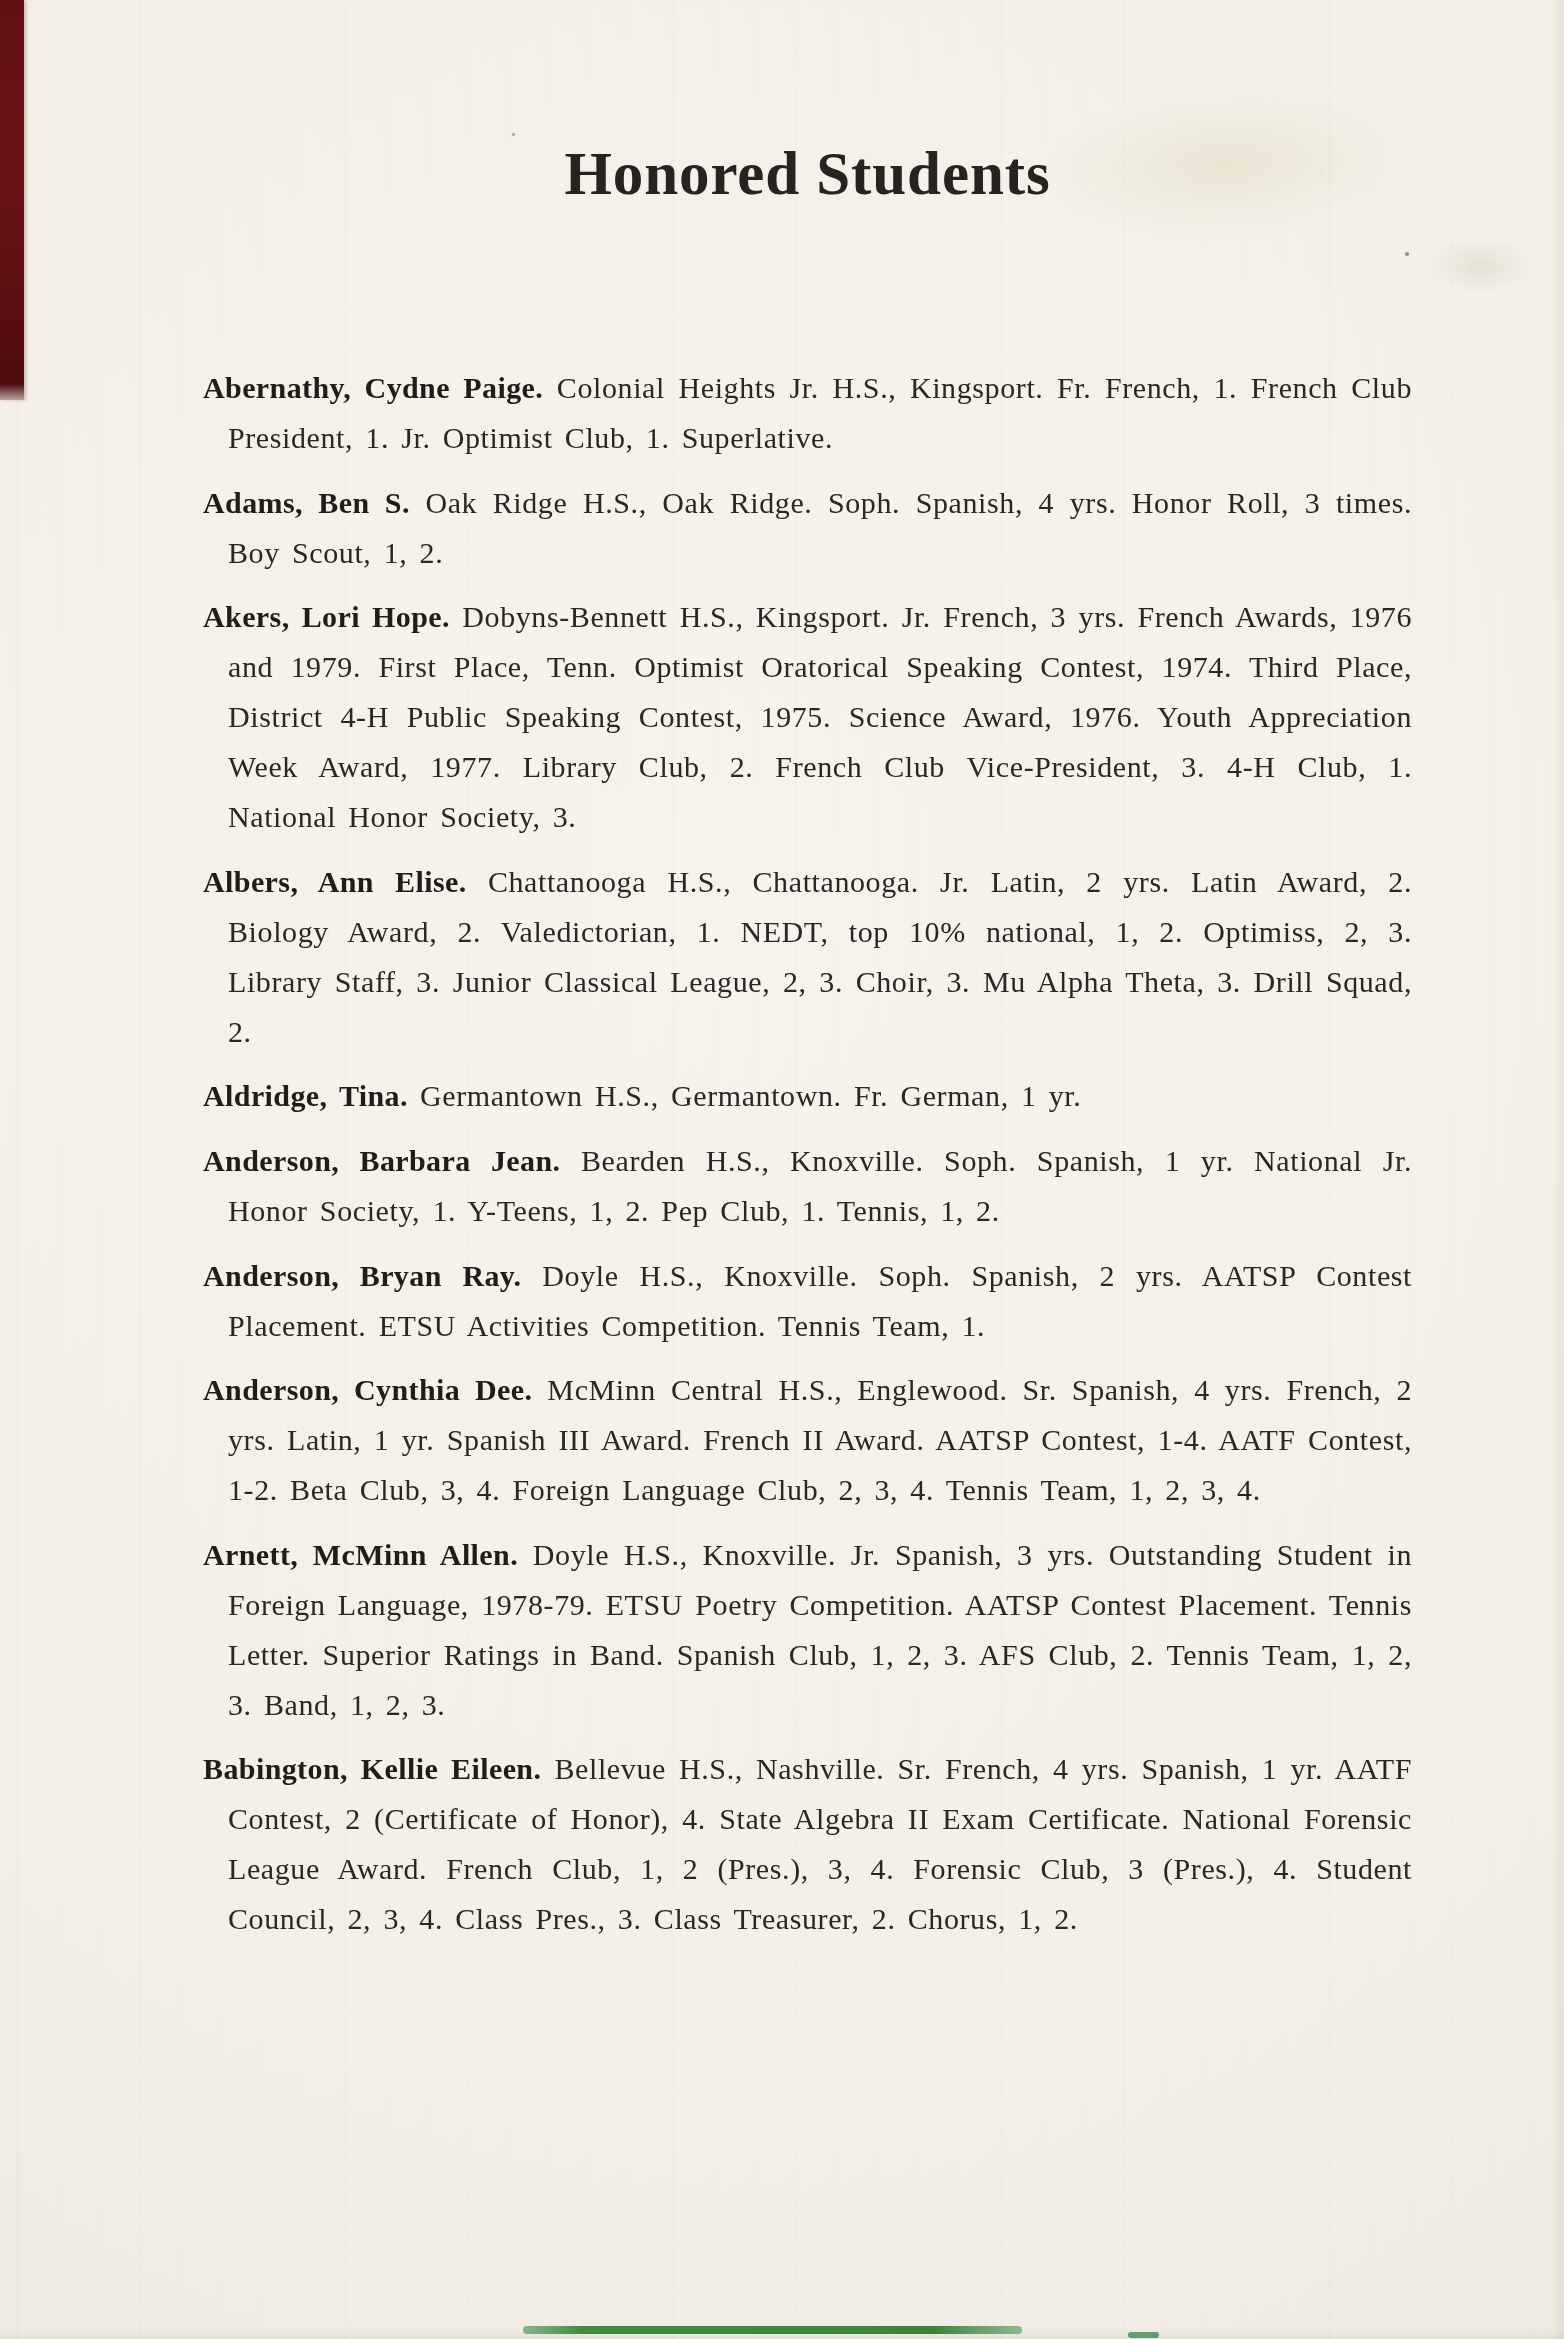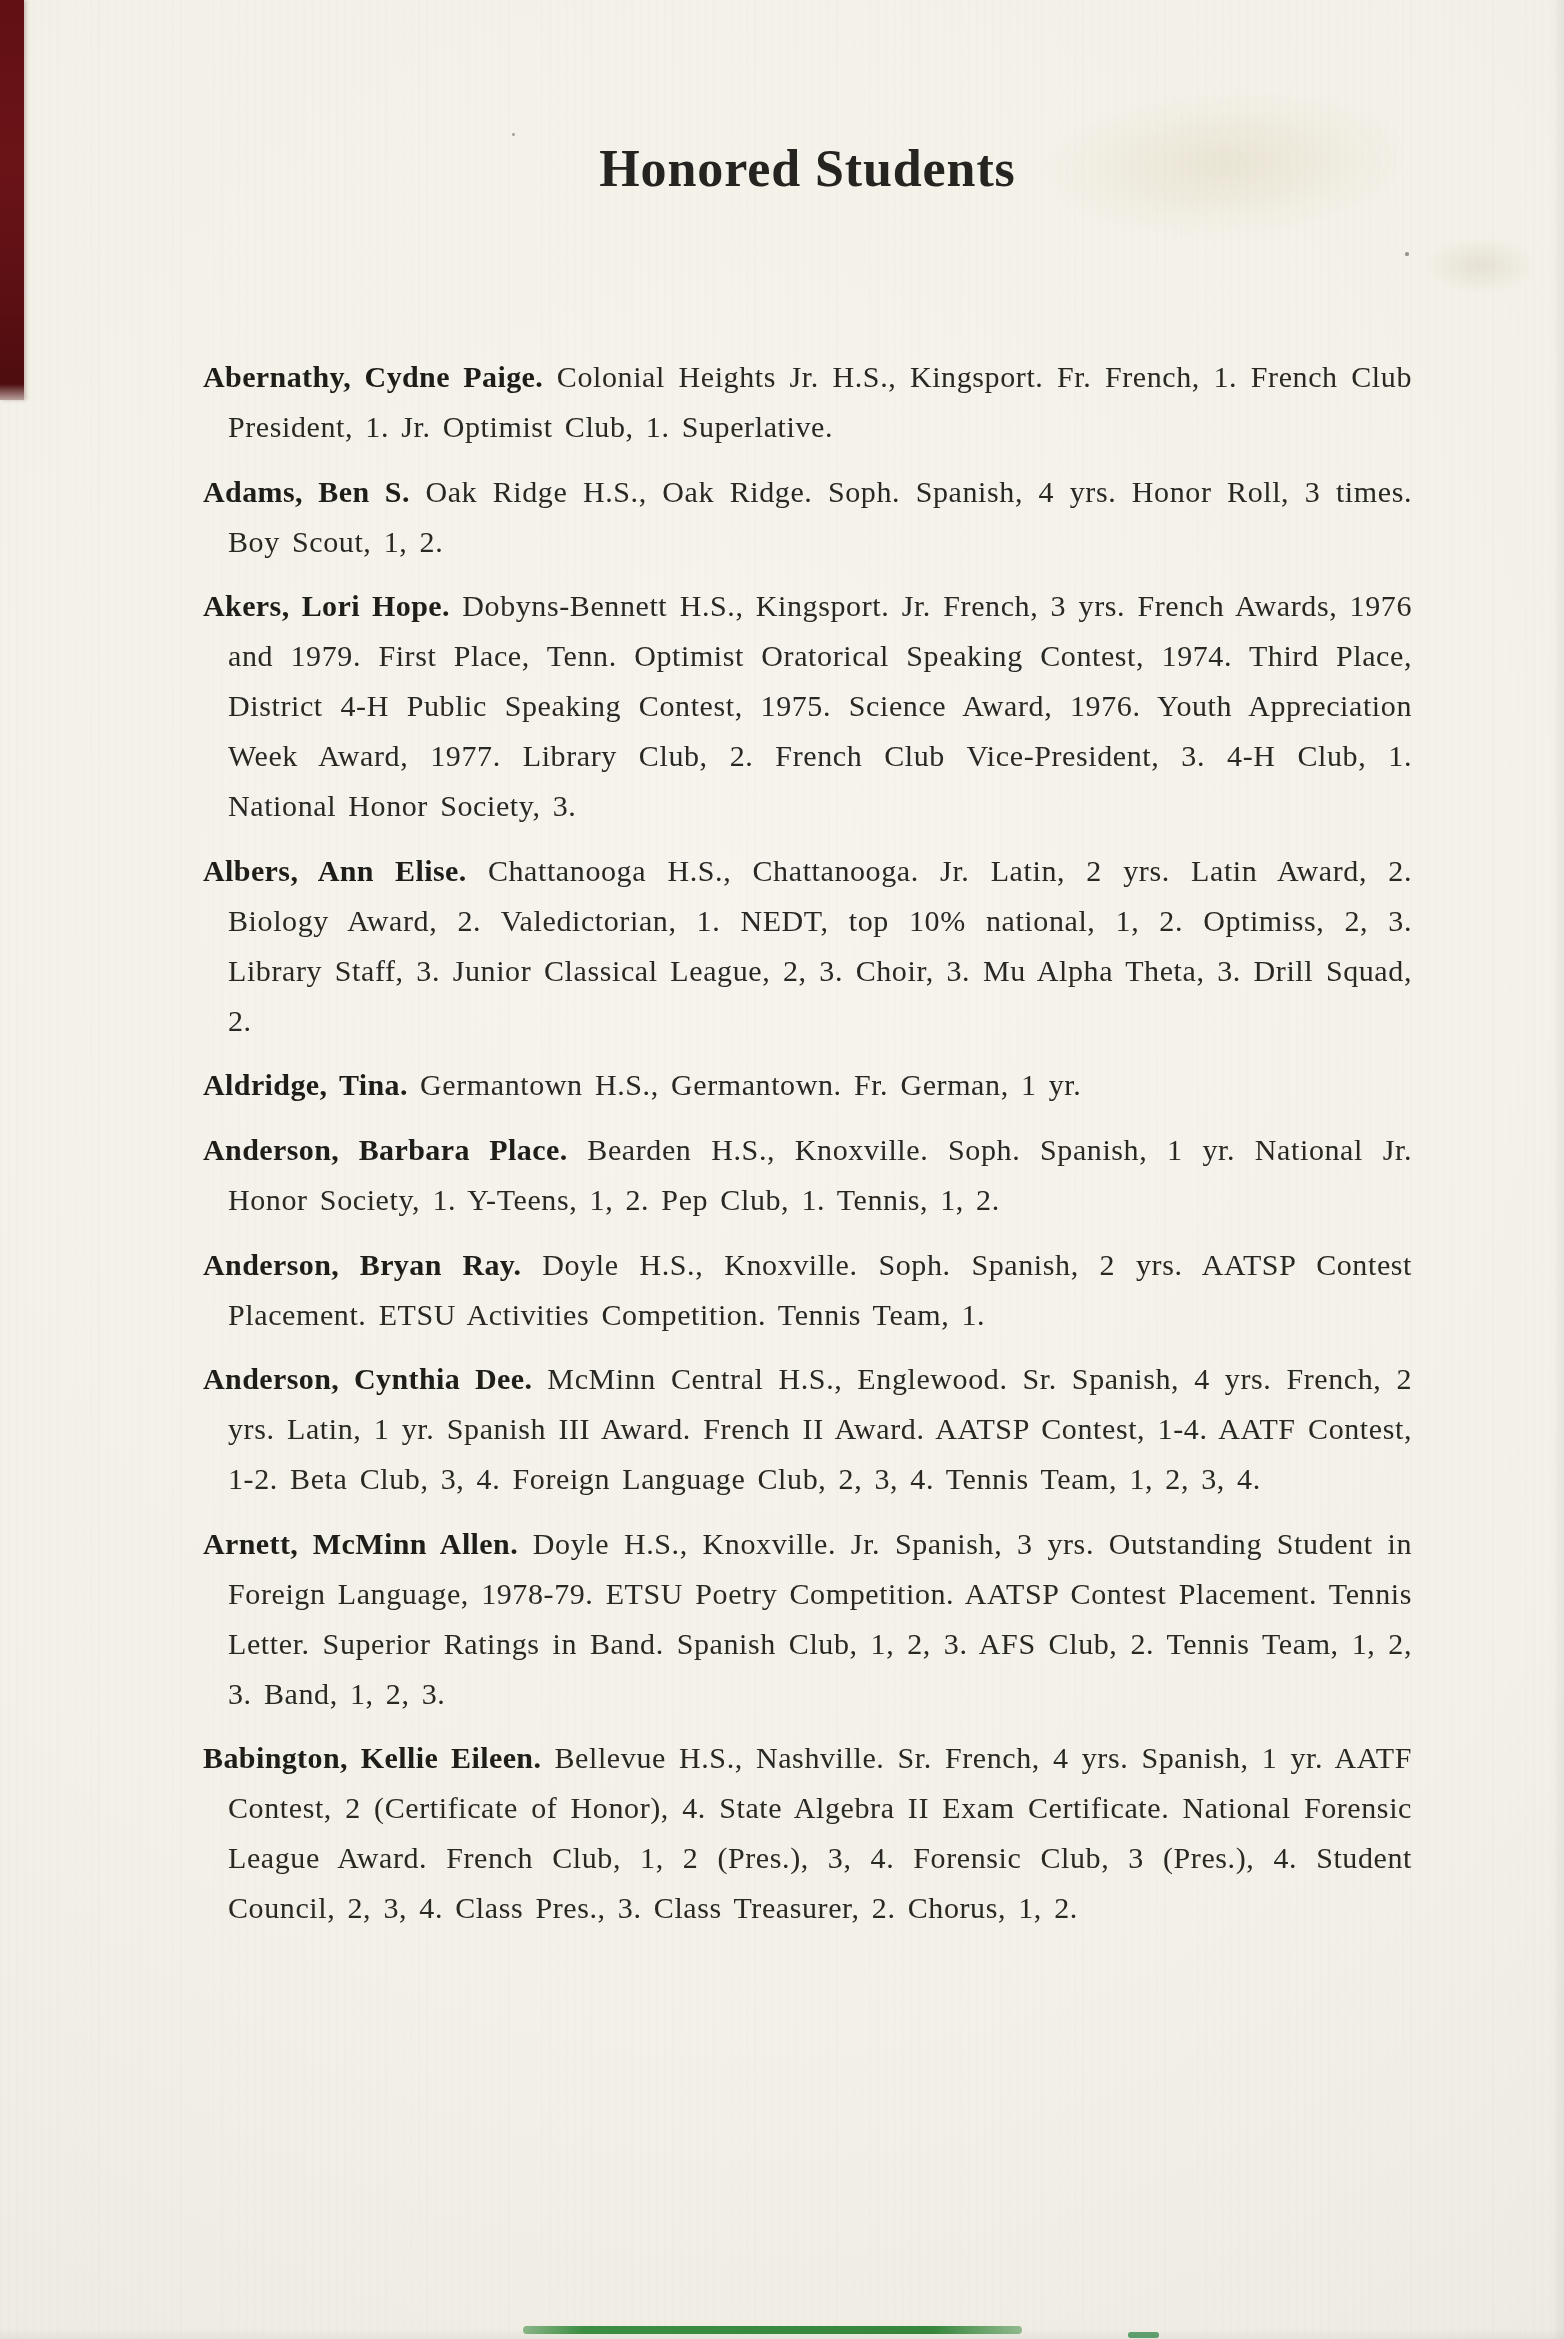--- a/index.html
+++ b/index.html
@@ -22,21 +22,21 @@
       rgba(0,0,0,0.012) 0px, rgba(0,0,0,0.0) 2.7px, rgba(255,255,255,0.015) 5.5px, rgba(0,0,0,0.0) 8.2px);
     pointer-events: none;
   }
   .content {
     position: relative;
     padding: 0 152px 0 203px;
   }
   .title {
     margin: 139px 0 154px 0;
     text-align: center;
-    font-size: 52px;
+    font-size: 61px;
     font-weight: 700;
     letter-spacing: 0.9px;
     color: #262420;
     font-family: "Liberation Serif", "DejaVu Serif", serif;
   }
   .entries { }
   .entry {
     margin: 0 0 14.6px 0;
     padding-left: 25px;
     text-indent: -25px;
@@ -143,21 +143,21 @@
         <span class="sname">Albers, Ann Elise.</span>
         <span>Chattanooga H.S., Chattanooga. Jr. Latin, 2 yrs. Latin Award, 2. Biology Award, 2. Valedictorian, 1. NEDT, top 10% national, 1, 2. Optimiss, 2, 3. Library Staff, 3. Junior Classical League, 2, 3. Choir, 3. Mu Alpha Theta, 3. Drill Squad, 2.</span>
       </p>
 
       <p class="entry">
         <span class="sname">Aldridge, Tina.</span>
         <span>Germantown H.S., Germantown. Fr. German, 1 yr.</span>
       </p>
 
       <p class="entry">
-        <span class="sname">Anderson, Barbara Place.</span>
+        <span class="sname">Anderson, Barbara Jean.</span>
         <span>Bearden H.S., Knoxville. Soph. Spanish, 1 yr. National Jr. Honor Society, 1. Y-Teens, 1, 2. Pep Club, 1. Tennis, 1, 2.</span>
       </p>
 
       <p class="entry">
         <span class="sname">Anderson, Bryan Ray.</span>
         <span>Doyle H.S., Knoxville. Soph. Spanish, 2 yrs. AATSP Contest Placement. ETSU Activities Competition. Tennis Team, 1.</span>
       </p>
 
       <p class="entry">
         <span class="sname">Anderson, Cynthia Dee.</span>

